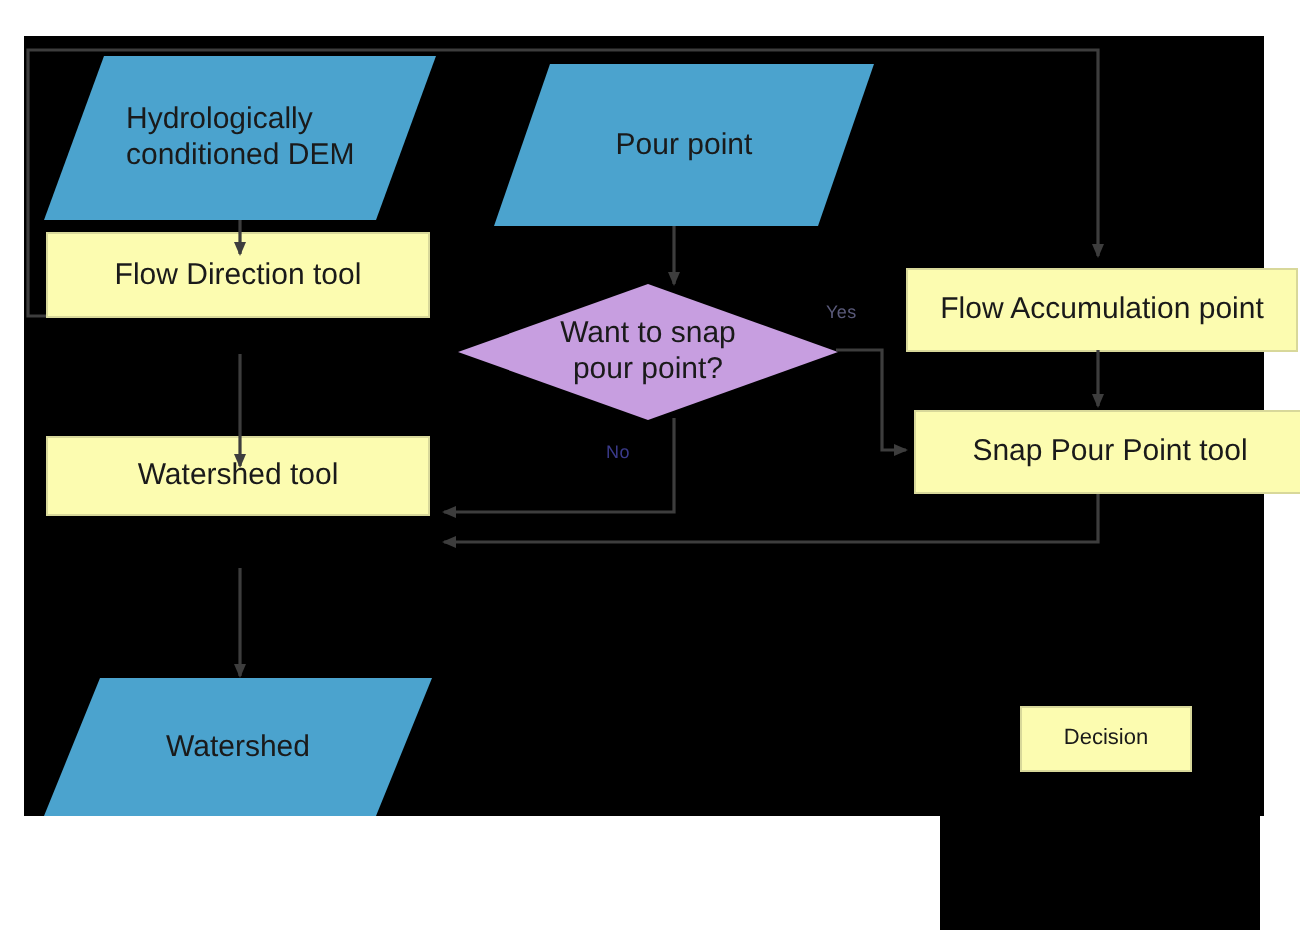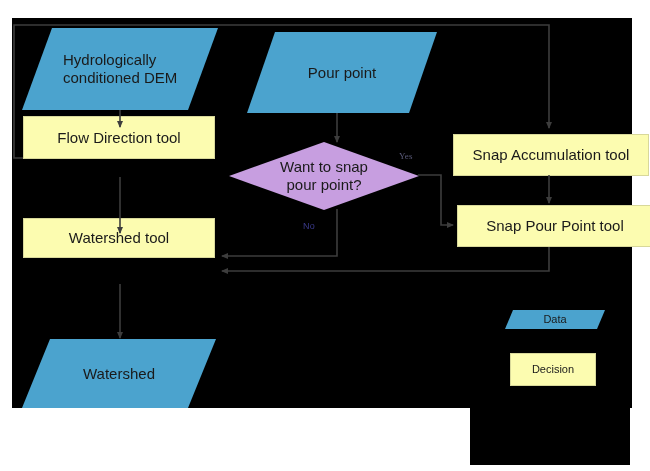--- a/index.html
+++ b/index.html
@@ -63,62 +63,56 @@
       <path d="M337,209 L337,256 L222,256" marker-end="url(#arrow)"></path>
 
       <path d="M549,175 L549,203" marker-end="url(#arrow)"></path>
 
       <path d="M549,247 L549,271 L222,271" marker-end="url(#arrow)"></path>
 
       <path d="M120,284 L120,338" marker-end="url(#arrow)"></path>
     </g>
   </svg>
 
-  <span class="edgelabel lbl-yes" style="left:399px;top:152px;font-family:Liberation Serif, serif;">Yes</span>
+  <span class="edgelabel lbl-yes" style="left:413px;top:152px;">Yes</span>
   <span class="edgelabel lbl-no" style="left:303px;top:222px;">No</span>
 
   <div class="node data" style="left:247px;top:32px;width:190px;height:81px;background:transparent;">
     <svg class="shape-svg" viewBox="0 0 190 81" preserveAspectRatio="none">
       <polygon points="28,0 190,0 162,81 0,81" fill="#4ba3ce"></polygon>
     </svg>
     <span class="inner" style="font-size:15px;">Pour point</span>
   </div>
 
   <div class="node data" style="left:22px;top:28px;width:196px;height:82px;background:transparent;">
     <svg class="shape-svg" viewBox="0 0 196 82" preserveAspectRatio="none">
       <polygon points="30,0 196,0 166,82 0,82" fill="#4ba3ce"></polygon>
     </svg>
     <span class="inner" style="font-size:15px;width:130px;text-align:left;margin-left:16px;">Hydrologically conditioned DEM</span>
   </div>
 
   <div class="node process" style="left:23px;top:116px;width:192px;height:43px;font-size:15px;">Flow Direction tool</div>
 
-  <div class="node process" style="left:453px;top:134px;width:196px;height:42px;font-size:15px;">Snap Accumulation tool</div>
+  <div class="node process" style="left:453px;top:134px;width:196px;height:42px;font-size:15px;">Flow Accumulation point</div>
 
   <div class="node decision" style="left:229px;top:142px;width:190px;height:68px;">
     <svg class="shape-svg" viewBox="0 0 190 68" preserveAspectRatio="none">
       <polygon points="95,0 190,34 95,68 0,34" fill="#c79ee0"></polygon>
     </svg>
     <span class="inner" style="font-size:15px;width:120px;">Want to snap pour point?</span>
   </div>
 
   <div class="node process" style="left:457px;top:205px;width:196px;height:42px;font-size:15px;">Snap Pour Point tool</div>
 
   <div class="node process" style="left:23px;top:218px;width:192px;height:40px;font-size:15px;">Watershed tool</div>
 
   <div class="node data" style="left:22px;top:339px;width:194px;height:69px;background:transparent;">
     <svg class="shape-svg" viewBox="0 0 194 69" preserveAspectRatio="none">
       <polygon points="28,0 194,0 166,69 0,69" fill="#4ba3ce"></polygon>
     </svg>
     <span class="inner" style="font-size:15px;">Watershed</span>
   </div>
 
-  <div class="node data" style="left:505px;top:310px;width:100px;height:19px;background:transparent;">
-    <svg class="shape-svg" viewBox="0 0 100 19" preserveAspectRatio="none">
-      <polygon points="8,0 100,0 92,19 0,19" fill="#4ba3ce"></polygon>
-    </svg>
-    <span class="inner legend-label">Data</span>
-  </div>
 
   <div class="node process legend-label" style="left:510px;top:353px;width:86px;height:33px;">Decision</div>
 
 
 </div>
 
 </body></html>

